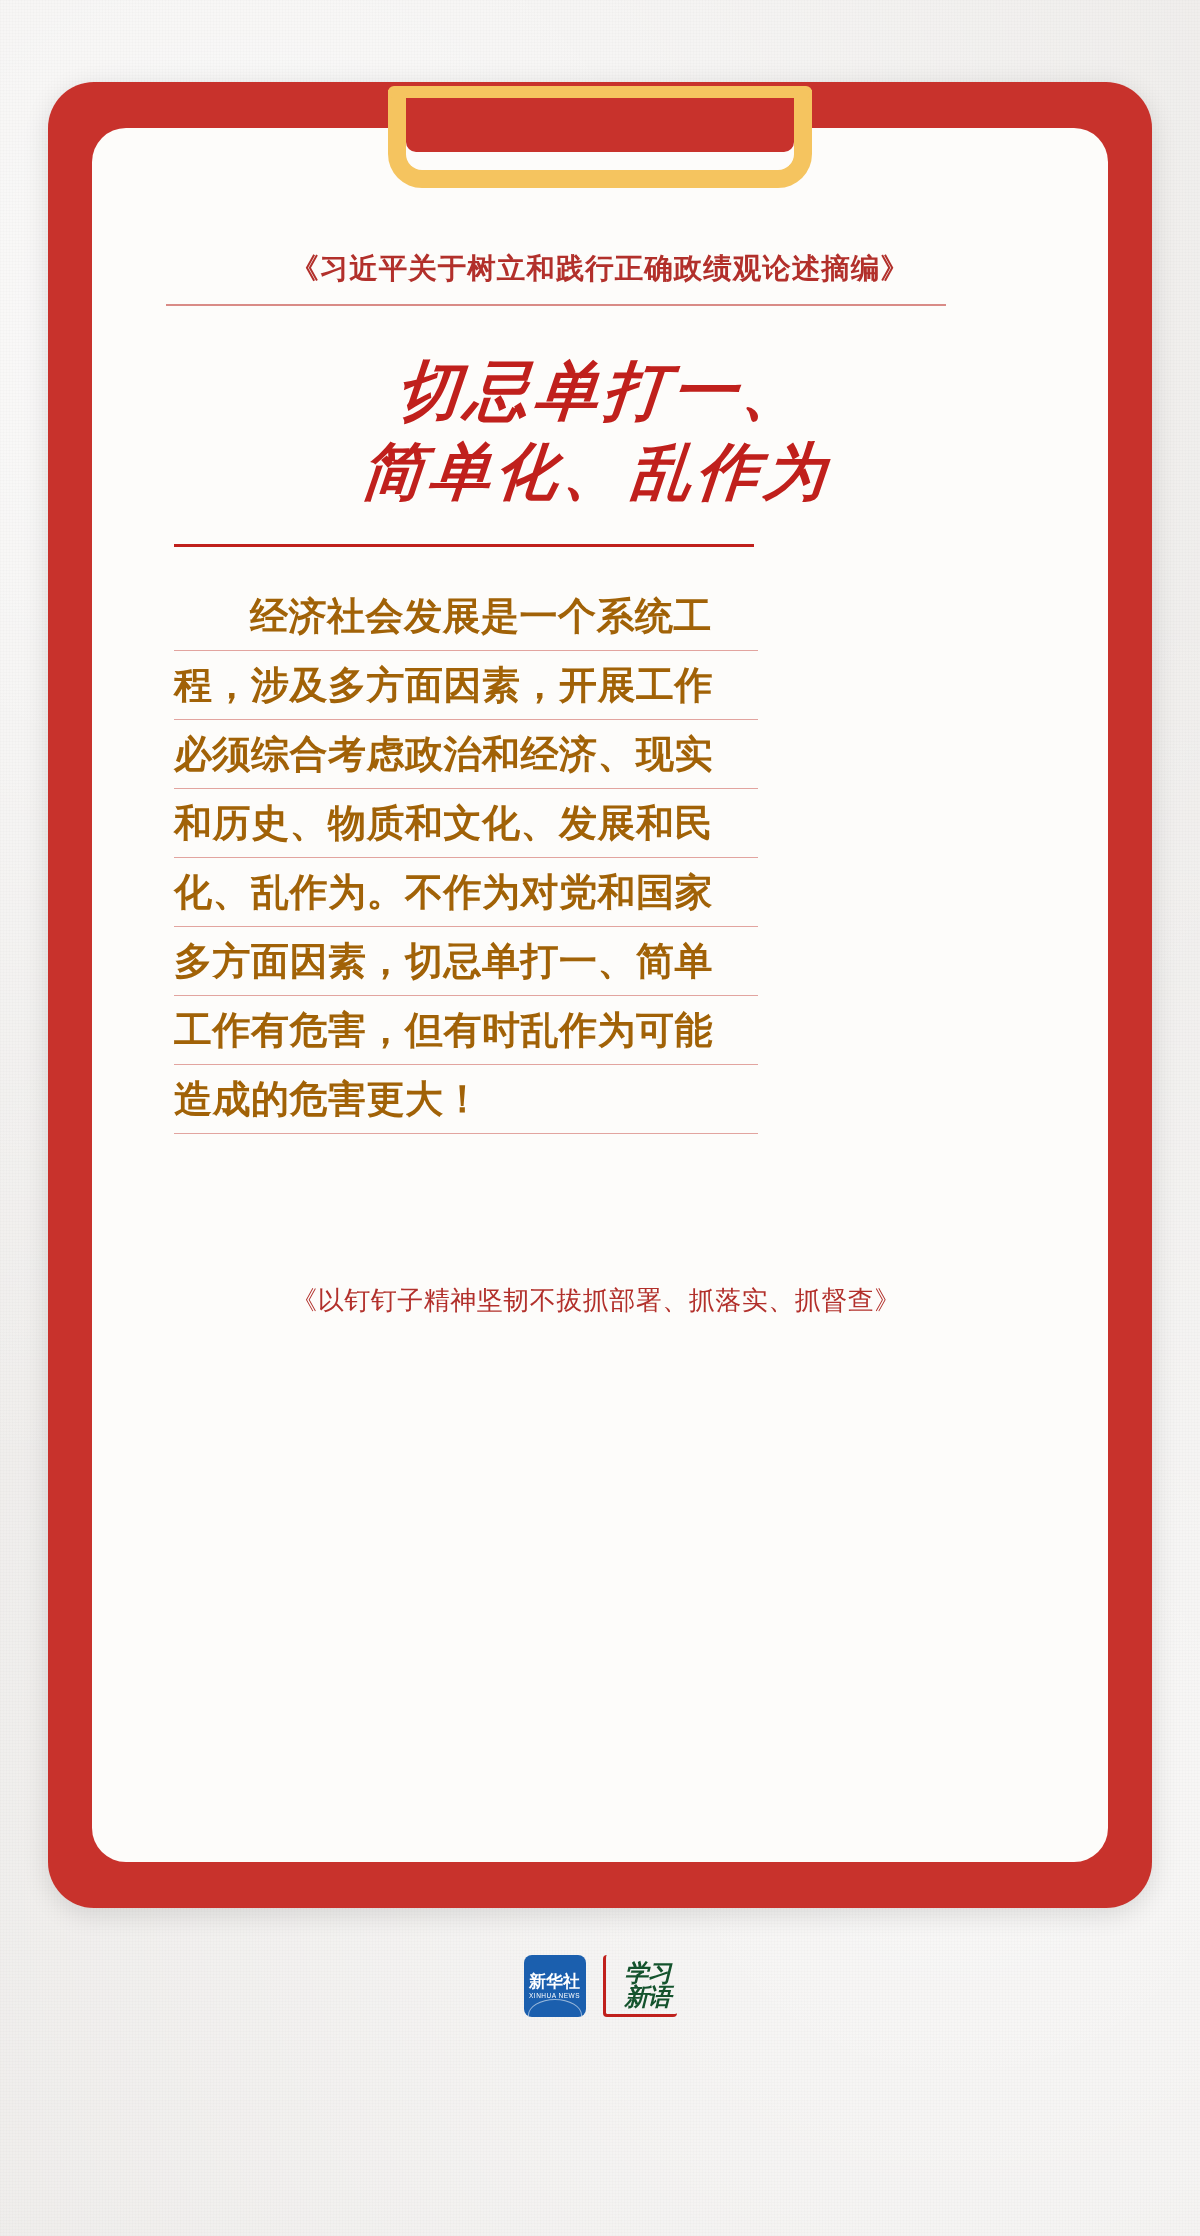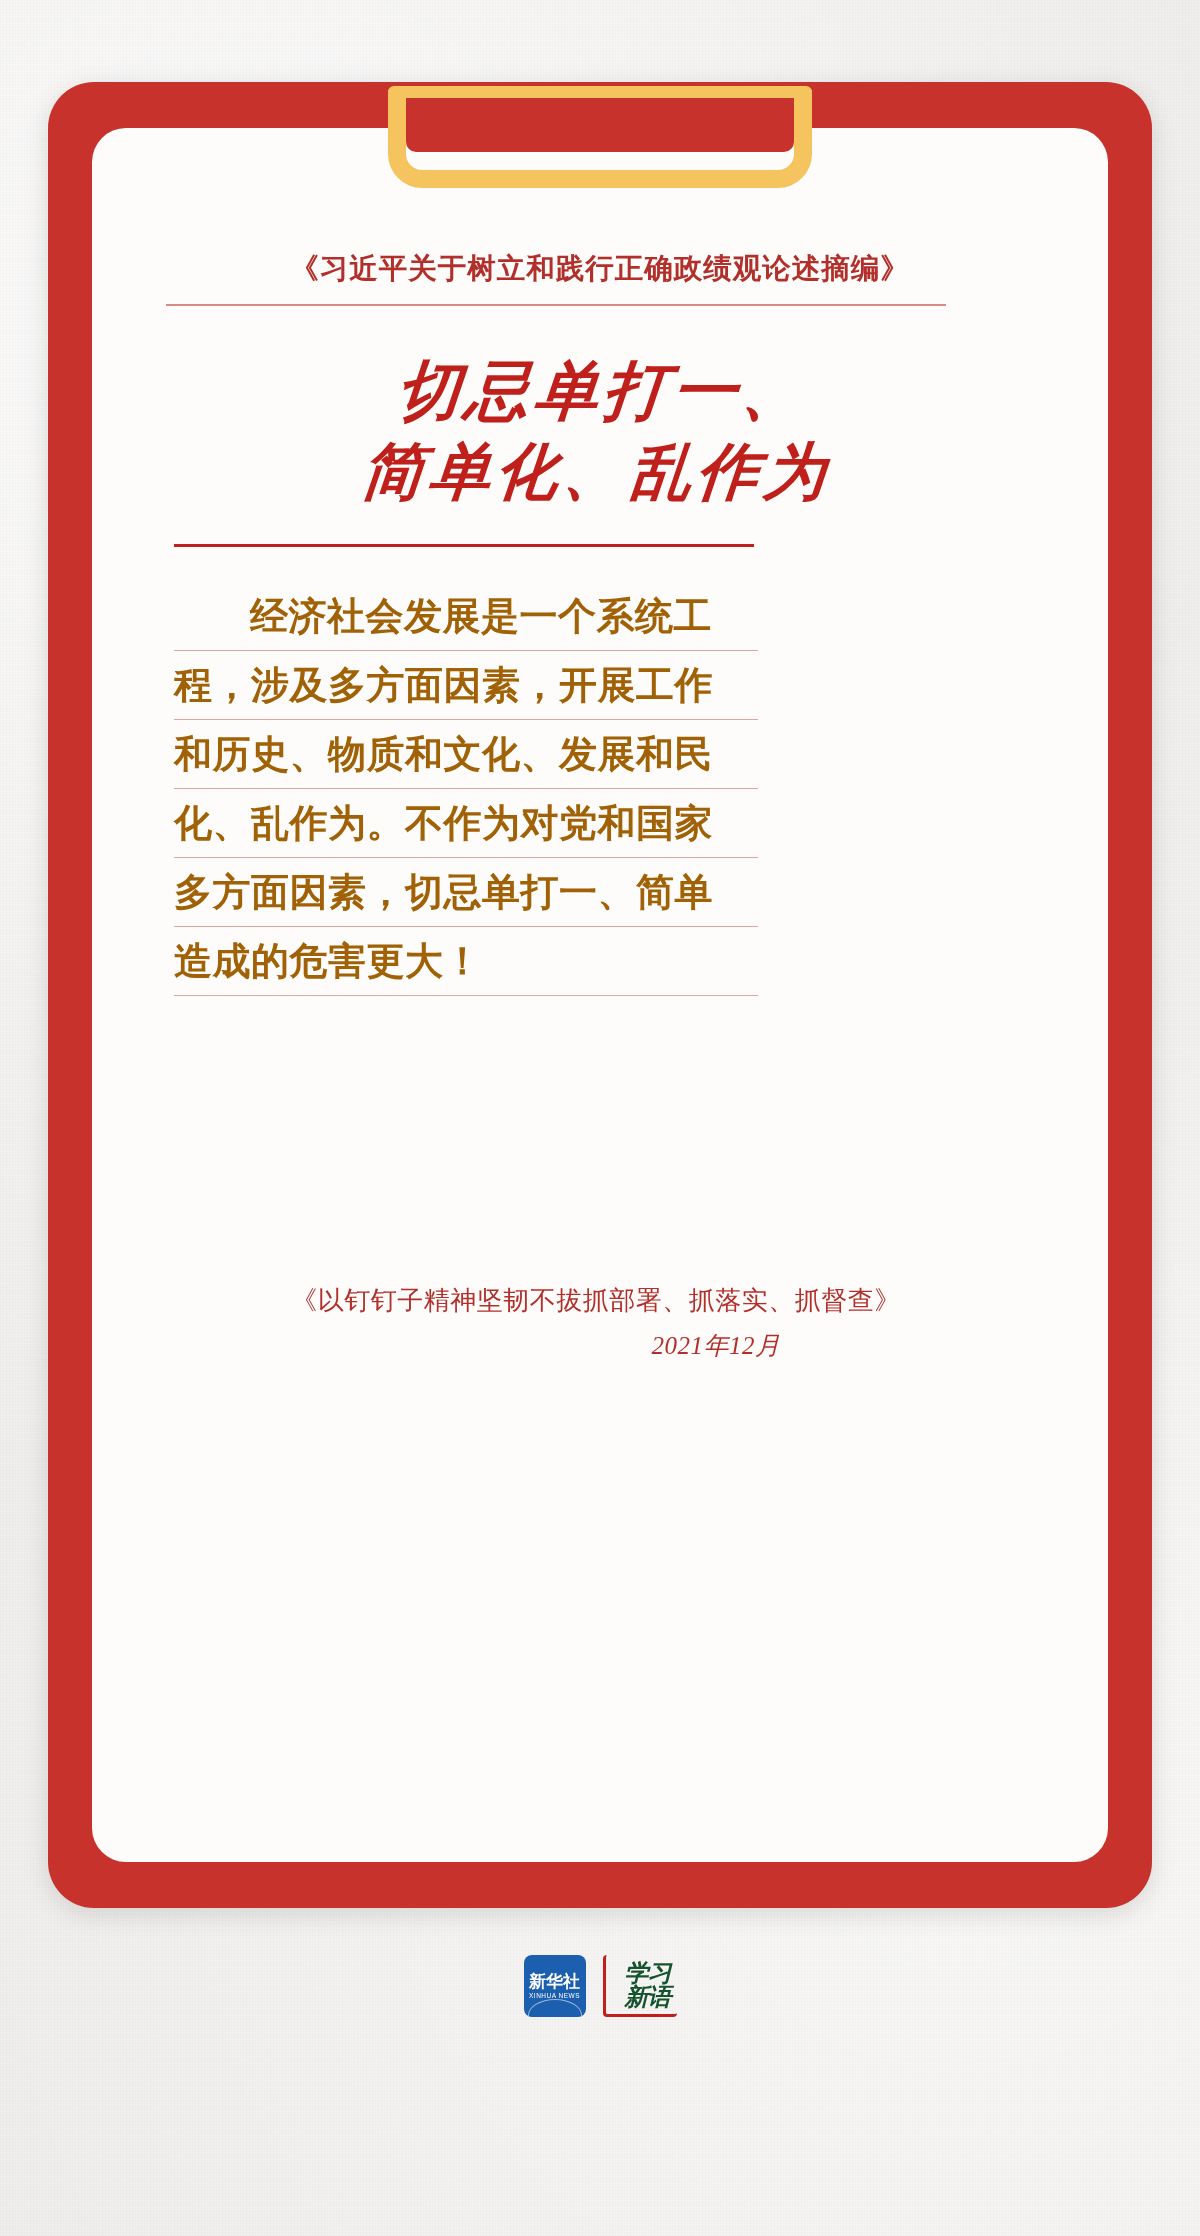--- a/index.html
+++ b/index.html
@@ -284,29 +284,30 @@
 
   <div class="headline">
     <span class="l1">切忌单打一、</span>
     <span class="l2">简单化、乱作为</span>
   </div>
   <div class="headline-rule"></div>
 
   <div class="body-block">
     <div class="body-line indent">经济社会发展是一个系统工</div>
     <div class="body-line">程，涉及多方面因素，开展工作</div>
+    <div class="body-line">必须综合考虑政治和经济、现实</div>
     <div class="body-line">和历史、物质和文化、发展和民</div>
     <div class="body-line">化、乱作为。不作为对党和国家</div>
     <div class="body-line">多方面因素，切忌单打一、简单</div>
+    <div class="body-line">工作有危害，但有时乱作为可能</div>
     <div class="body-line">造成的危害更大！</div>
   </div>
 
   <div class="source">
     <span>《以钉钉子精神坚韧不拔抓部署、抓落实、抓督查》</span>
-    <span class="date">2021年12月</span>
   </div>
 
 </div>
 
 <div class="footer">
   <div class="logo-xinhua">
     <div class="globe"></div>
     <span class="cn">新华社</span>
     <span class="en">XINHUA NEWS</span>
   </div>

